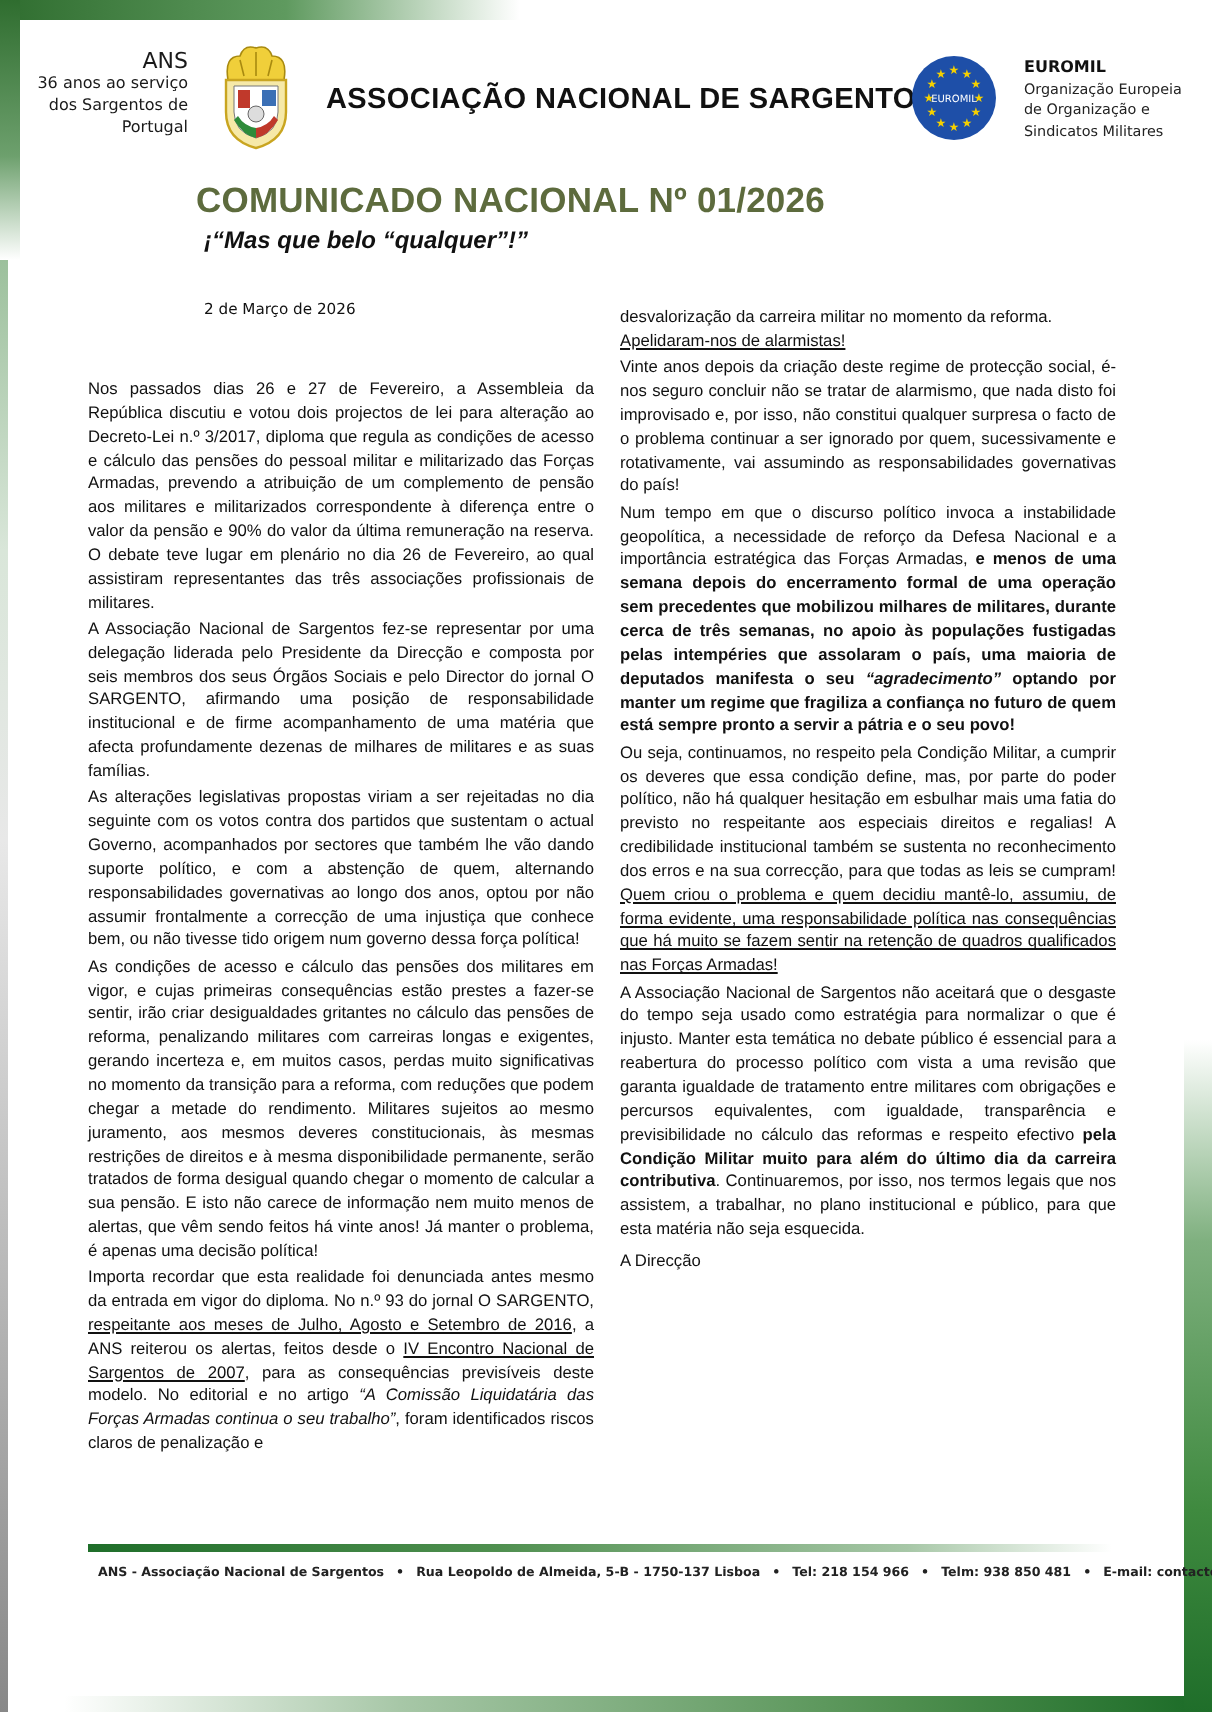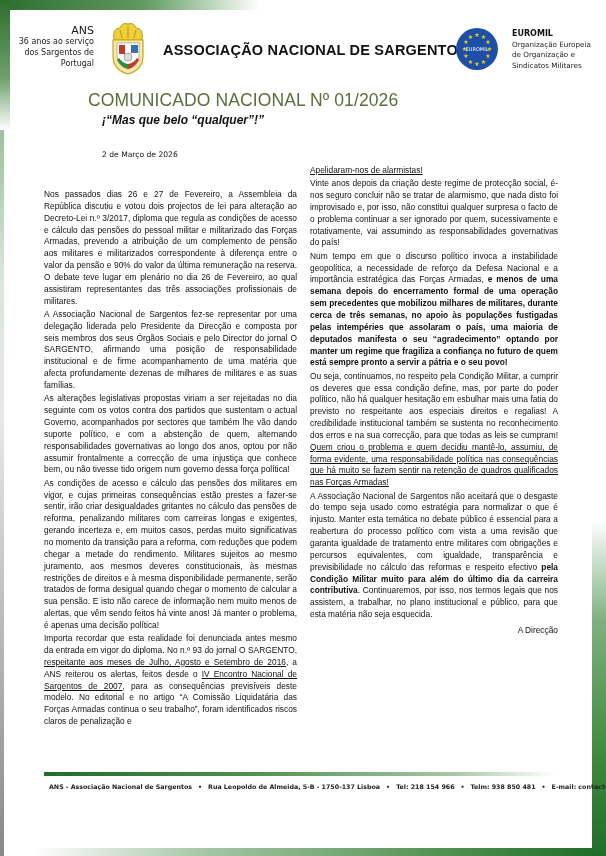--- a/index.html
+++ b/index.html
@@ -51,44 +51,44 @@
     .euromil-logo {
       position: absolute; left: 456px; top: 28px; width: 42px; height: 42px;
     }
     .euromil-text {
       position: absolute; left: 512px; top: 29px;
       font-size: 7.2px; line-height: 10.5px; font-family: "DejaVu Sans", sans-serif; color: #222;
     }
     .euromil-text .euromil-name { font-weight: bold; font-size: 8px; color: #111; }
 
     .doc-title {
-      position: absolute; left: 88px; top: 90px;
-      font-size: 17.5px; color: #5d6b3d; letter-spacing: 0.1px;
+      position: absolute; left: 98px; top: 90px;
+      font-size: 17.5px; color: #5d6b3d; letter-spacing: 0.1px; font-weight: bold;
     }
     .doc-subtitle {
       position: absolute; left: 102px; top: 113px;
       font-size: 12px; font-weight: bold; font-style: italic; color: #111;
     }
     .doc-date {
       position: absolute; left: 102px; top: 130px;
       font-size: 7.6px; font-family: "DejaVu Sans", sans-serif; color: #111; margin-top: 20px;
     }
 
     .col {
       position: absolute; top: 153px; width: 253px;
       font-size: 8.35px; line-height: 11.85px; text-align: justify;
       font-family: "Liberation Sans", sans-serif; color: #111;
     }
     .col-left { left: 44px; margin-top: 36px; }
     .col-right { left: 310px; width: 248px; }
     .col p { margin: 0 0 1.5px 0; }
     .u { text-decoration: underline; }
     .b { font-weight: bold; }
-    .i { }
-    .sign { text-align: right; margin-top: 4px !important; }
+    .i { font-style: italic; }
+    .sign { margin-top: 4px !important; }
 
     .footer {
       position: absolute; left: 49px; top: 783px; width: 540px;
       font-size: 6.3px; font-weight: bold; font-family: "DejaVu Sans", sans-serif; color: #222;
       white-space: nowrap;
     }
     .footer .sep { margin: 0 6px; }
   </style>
 </head>
 <body>
@@ -152,21 +152,21 @@
 
 <div class="col col-left">
   <p>Nos passados dias 26 e 27 de Fevereiro, a Assembleia da República discutiu e votou dois projectos de lei para alteração ao Decreto-Lei n.º 3/2017, diploma que regula as condições de acesso e cálculo das pensões do pessoal militar e militarizado das Forças Armadas, prevendo a atribuição de um complemento de pensão aos militares e militarizados correspondente à diferença entre o valor da pensão e 90% do valor da última remuneração na reserva. O debate teve lugar em plenário no dia 26 de Fevereiro, ao qual assistiram representantes das três associações profissionais de militares.</p>
   <p>A Associação Nacional de Sargentos fez-se representar por uma delegação liderada pelo Presidente da Direcção e composta por seis membros dos seus Órgãos Sociais e pelo Director do jornal O SARGENTO, afirmando uma posição de responsabilidade institucional e de firme acompanhamento de uma matéria que afecta profundamente dezenas de milhares de militares e as suas famílias.</p>
   <p>As alterações legislativas propostas viriam a ser rejeitadas no dia seguinte com os votos contra dos partidos que sustentam o actual Governo, acompanhados por sectores que também lhe vão dando suporte político, e com a abstenção de quem, alternando responsabilidades governativas ao longo dos anos, optou por não assumir frontalmente a correcção de uma injustiça que conhece bem, ou não tivesse tido origem num governo dessa força política!</p>
   <p>As condições de acesso e cálculo das pensões dos militares em vigor, e cujas primeiras consequências estão prestes a fazer-se sentir, irão criar desigualdades gritantes no cálculo das pensões de reforma, penalizando militares com carreiras longas e exigentes, gerando incerteza e, em muitos casos, perdas muito significativas no momento da transição para a reforma, com reduções que podem chegar a metade do rendimento. Militares sujeitos ao mesmo juramento, aos mesmos deveres constitucionais, às mesmas restrições de direitos e à mesma disponibilidade permanente, serão tratados de forma desigual quando chegar o momento de calcular a sua pensão. E isto não carece de informação nem muito menos de alertas, que vêm sendo feitos há vinte anos! Já manter o problema, é apenas uma decisão política!</p>
   <p><span>Importa recordar que esta realidade foi denunciada antes mesmo da entrada em vigor do diploma. No n.º 93 do jornal O SARGENTO, </span><span class="u">respeitante aos meses de Julho, Agosto e Setembro de 2016</span><span>, a ANS reiterou os alertas, feitos desde o </span><span class="u">IV Encontro Nacional de Sargentos de 2007</span><span>, para as consequências previsíveis deste modelo. No editorial e no artigo </span><span class="i">“A Comissão Liquidatária das Forças Armadas continua o seu trabalho”</span><span>, foram identificados riscos claros de penalização e</span></p>
 </div>
 
 <div class="col col-right">
-  <p><br><span class="u">Apelidaram-nos de alarmistas!</span></p>
+  <p><span>desvalorização da carreira militar no momento da reforma.</span><br><span class="u">Apelidaram-nos de alarmistas!</span></p>
   <p>Vinte anos depois da criação deste regime de protecção social, é-nos seguro concluir não se tratar de alarmismo, que nada disto foi improvisado e, por isso, não constitui qualquer surpresa o facto de o problema continuar a ser ignorado por quem, sucessivamente e rotativamente, vai assumindo as responsabilidades governativas do país!</p>
   <p><span>Num tempo em que o discurso político invoca a instabilidade geopolítica, a necessidade de reforço da Defesa Nacional e a importância estratégica das Forças Armadas, </span><span class="b">e menos de uma semana depois do encerramento formal de uma operação sem precedentes que mobilizou milhares de militares, durante cerca de três semanas, no apoio às populações fustigadas pelas intempéries que assolaram o país, uma maioria de deputados manifesta o seu </span><span class="b i">“agradecimento”</span><span class="b"> optando por manter um regime que fragiliza a confiança no futuro de quem está sempre pronto a servir a pátria e o seu povo!</span></p>
   <p><span>Ou seja, continuamos, no respeito pela Condição Militar, a cumprir os deveres que essa condição define, mas, por parte do poder político, não há qualquer hesitação em esbulhar mais uma fatia do previsto no respeitante aos especiais direitos e regalias! A credibilidade institucional também se sustenta no reconhecimento dos erros e na sua correcção, para que todas as leis se cumpram! </span><span class="u">Quem criou o problema e quem decidiu mantê-lo, assumiu, de forma evidente, uma responsabilidade política nas consequências que há muito se fazem sentir na retenção de quadros qualificados nas Forças Armadas!</span></p>
   <p><span>A Associação Nacional de Sargentos não aceitará que o desgaste do tempo seja usado como estratégia para normalizar o que é injusto. Manter esta temática no debate público é essencial para a reabertura do processo político com vista a uma revisão que garanta igualdade de tratamento entre militares com obrigações e percursos equivalentes, com igualdade, transparência e previsibilidade no cálculo das reformas e respeito efectivo </span><span class="b">pela Condição Militar muito para além do último dia da carreira contributiva</span><span>. Continuaremos, por isso, nos termos legais que nos assistem, a trabalhar, no plano institucional e público, para que esta matéria não seja esquecida.</span></p>
   <p class="sign">A Direcção</p>
 </div>
 
 <div class="rule-footer"></div>
 
 <div class="footer">

